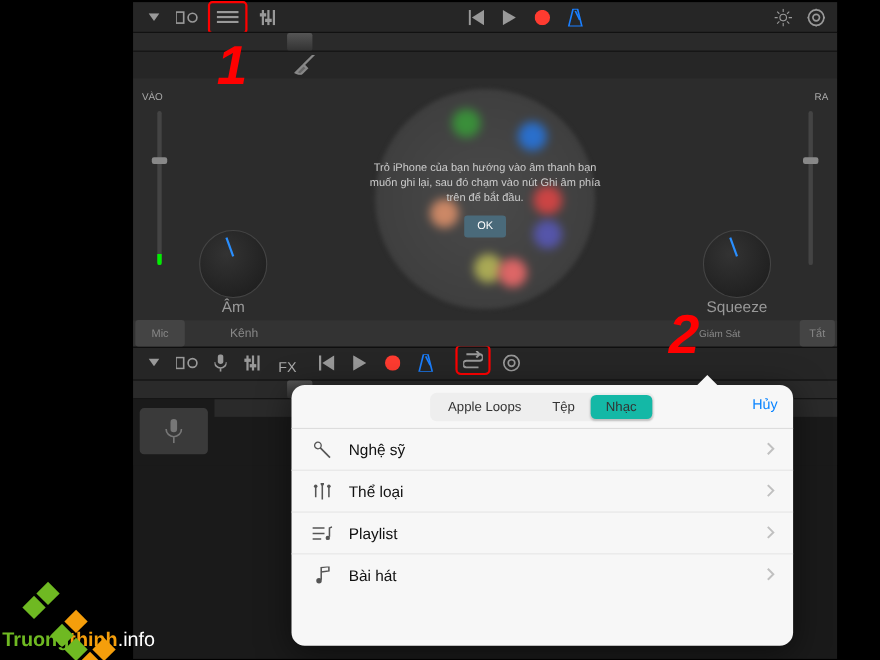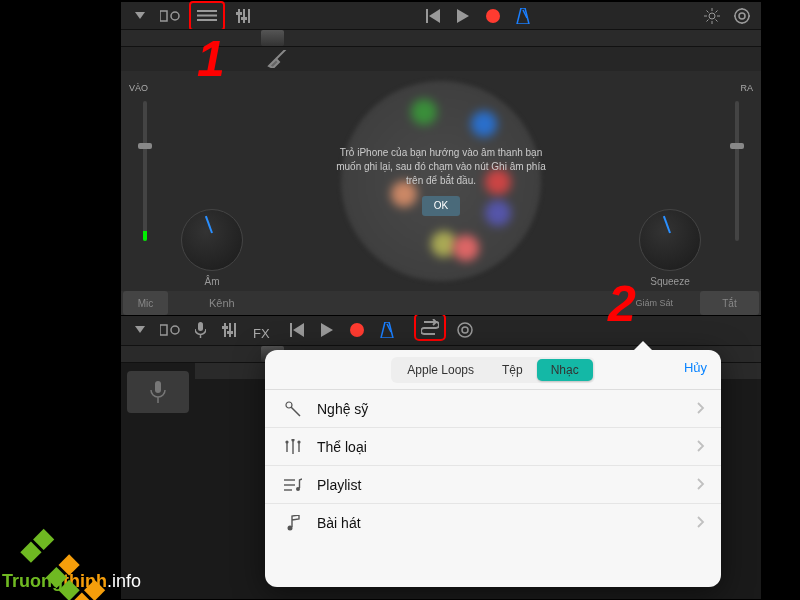--- a/index.html
+++ b/index.html
@@ -100,21 +100,21 @@
       position: absolute;
       width: 2px; height: 18px;
       background: #2a8fff;
       top: 5px; left: 50%;
       transform: translateX(-50%) rotate(-20deg);
       transform-origin: bottom center;
     }
     .knob.left { left: 60px; }
     .knob.right { right: 60px; }
     .knob-label {
-      position: absolute; font-size: 10px; color: #999; bottom: 4px; width: 62px; text-align: center;
+      position: absolute; font-size: 14px; color: #999; bottom: 4px; width: 62px; text-align: center;
     }
     .knob-label.left { left: 60px; }
     .knob-label.right { right: 60px; }
     .center-circle {
       width: 200px; height: 200px; border-radius: 50%;
       background: radial-gradient(circle, #4a4a4a, #3a3a3a);
       filter: blur(2px);
       position: relative;
       display: flex; align-items: center; justify-content: center;
     }
@@ -142,21 +142,21 @@
       background: #333;
       display: flex;
       align-items: center;
       font-size: 10px;
       color: #888;
     }
     .status-left {
       width: 45px; text-align: center; background: #444; height: 100%; display: flex; align-items: center; justify-content: center; border-radius: 3px; margin:2px;
     }
     .status-right {
-      width: 59px; text-align: center; background: #444; height: 100%; display: flex; align-items: center; justify-content: center; border-radius: 3px; margin: 2px 2px 2px auto;
+      width: 32px; text-align: center; background: #444; height: 100%; display: flex; align-items: center; justify-content: center; border-radius: 3px; margin: 2px 2px 2px auto;
     }
     .status-lbl-l { position: absolute; left: 88px; font-size: 11px; }
     .status-lbl-r { position: absolute; right: 88px; font-size: 9px; }
     
     .toolbar2 {
       height: 30px;
       background: #262626;
       display: flex;
       align-items: flex-end;
       padding: 4px 8px;

